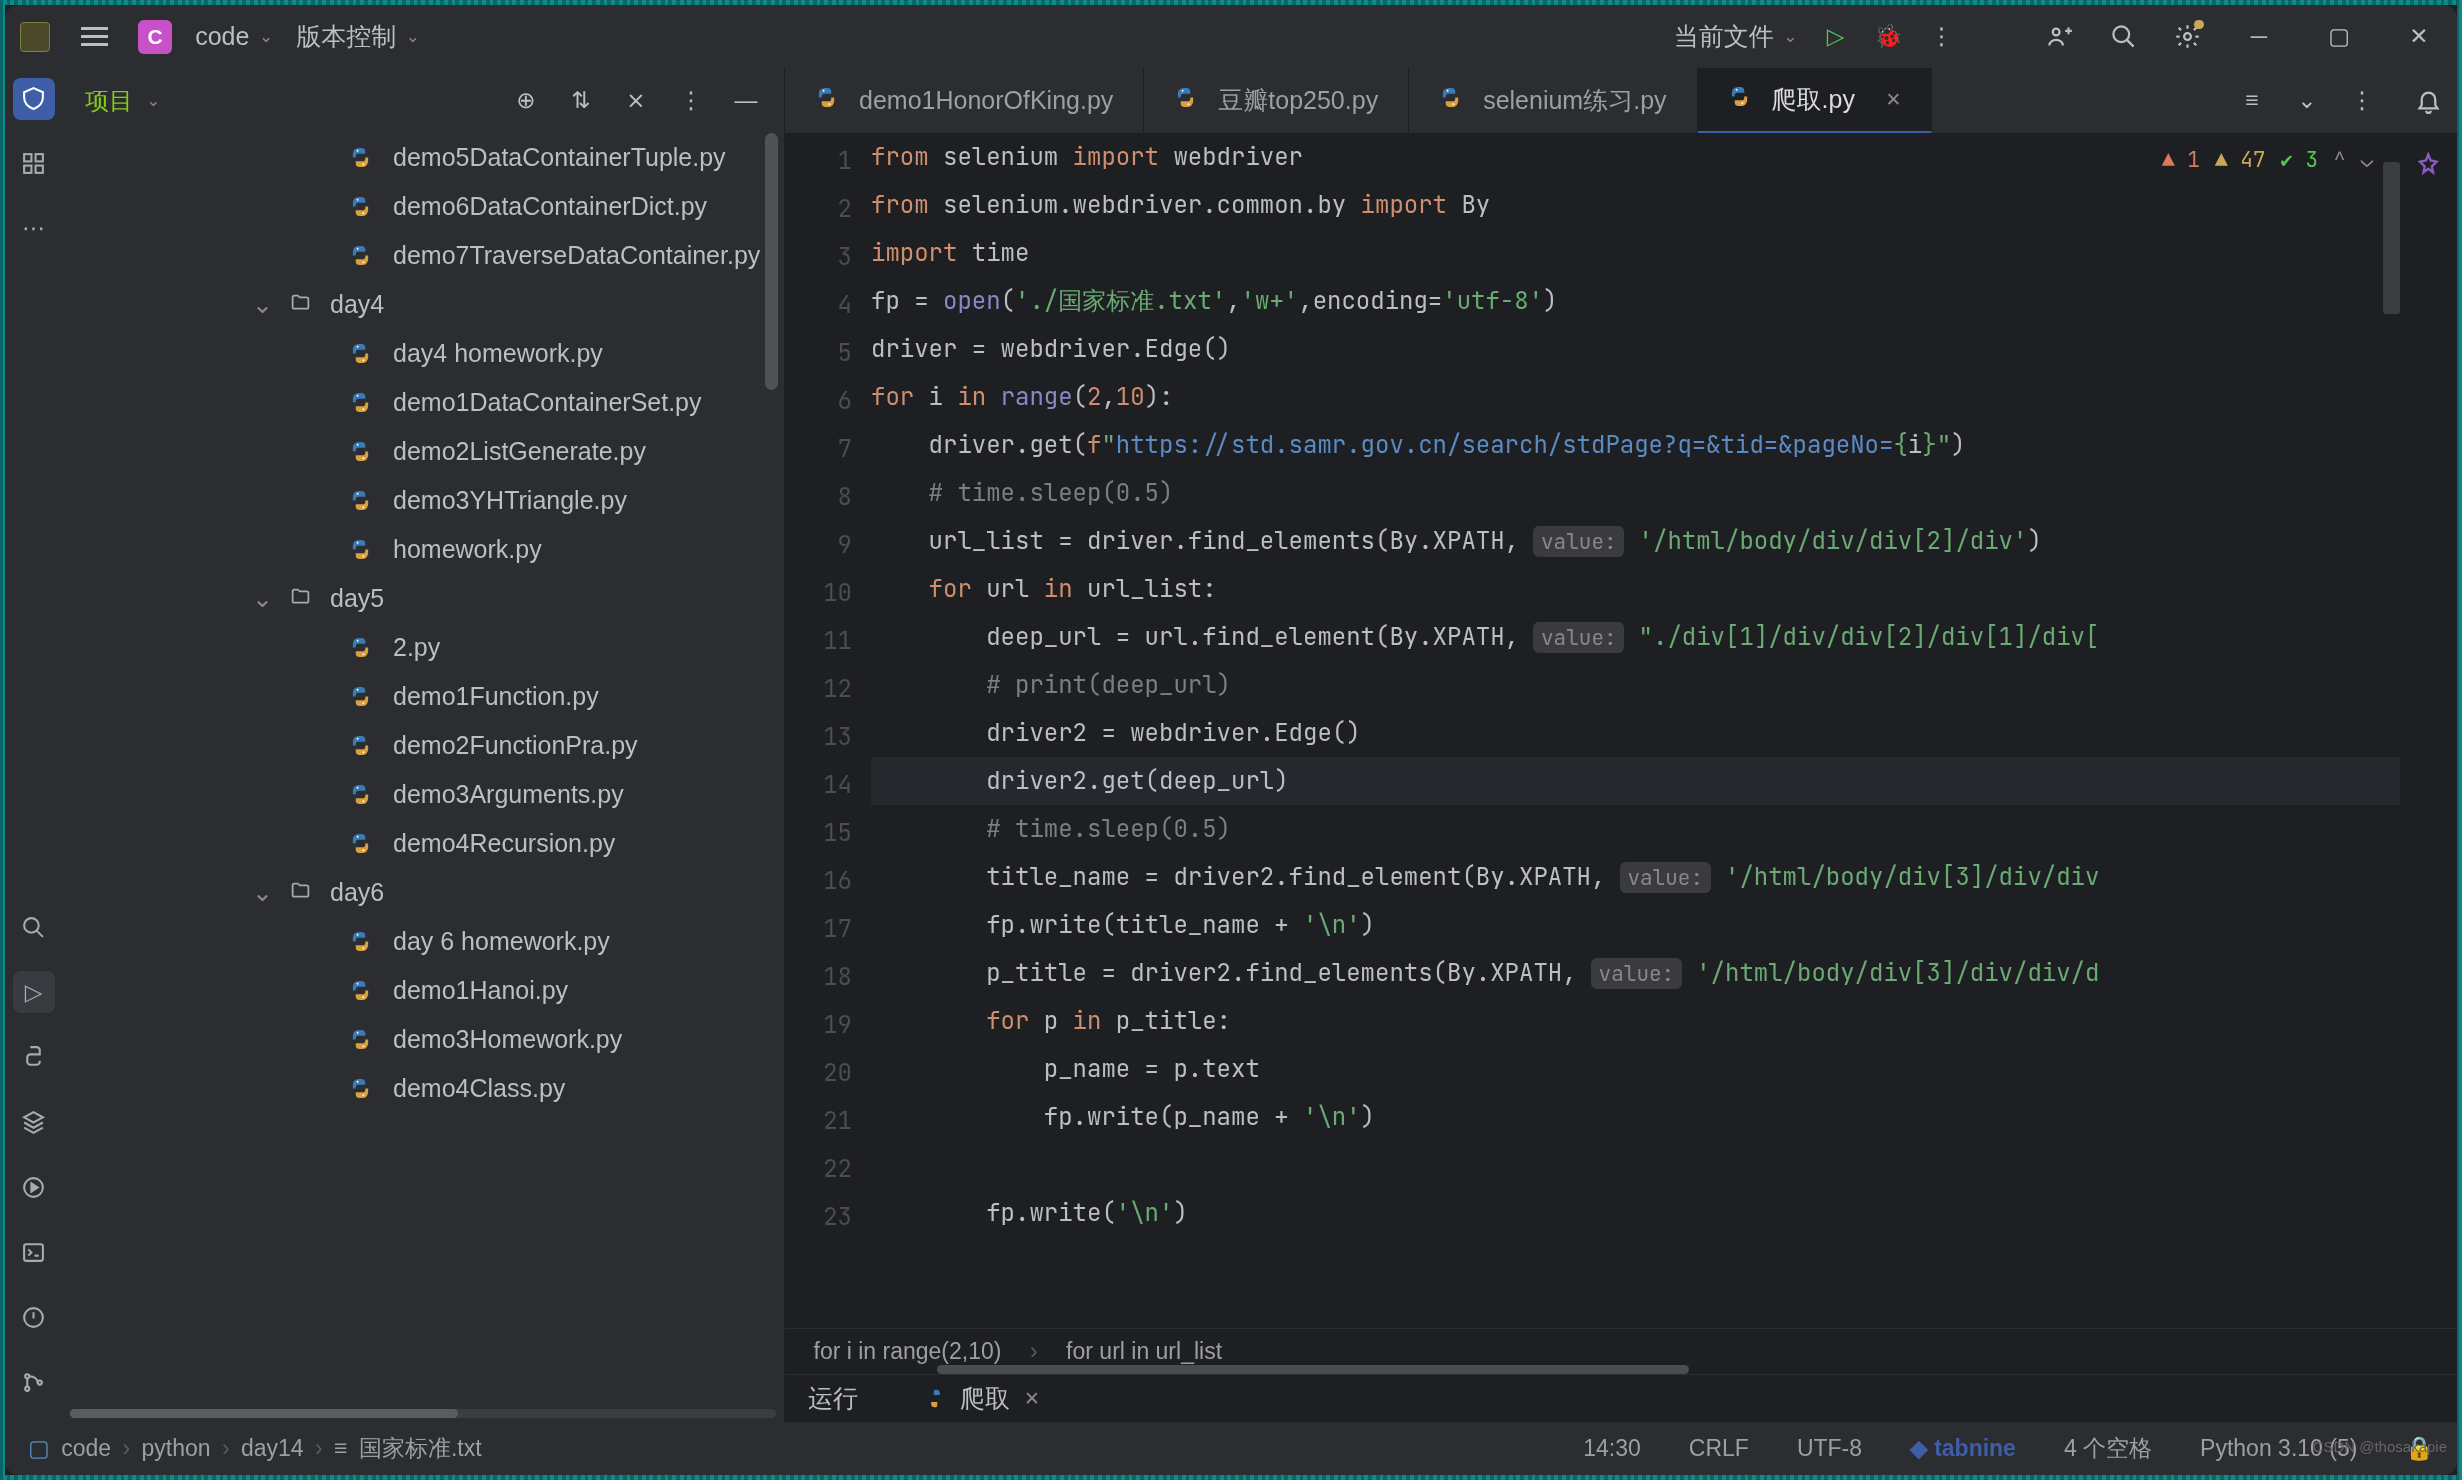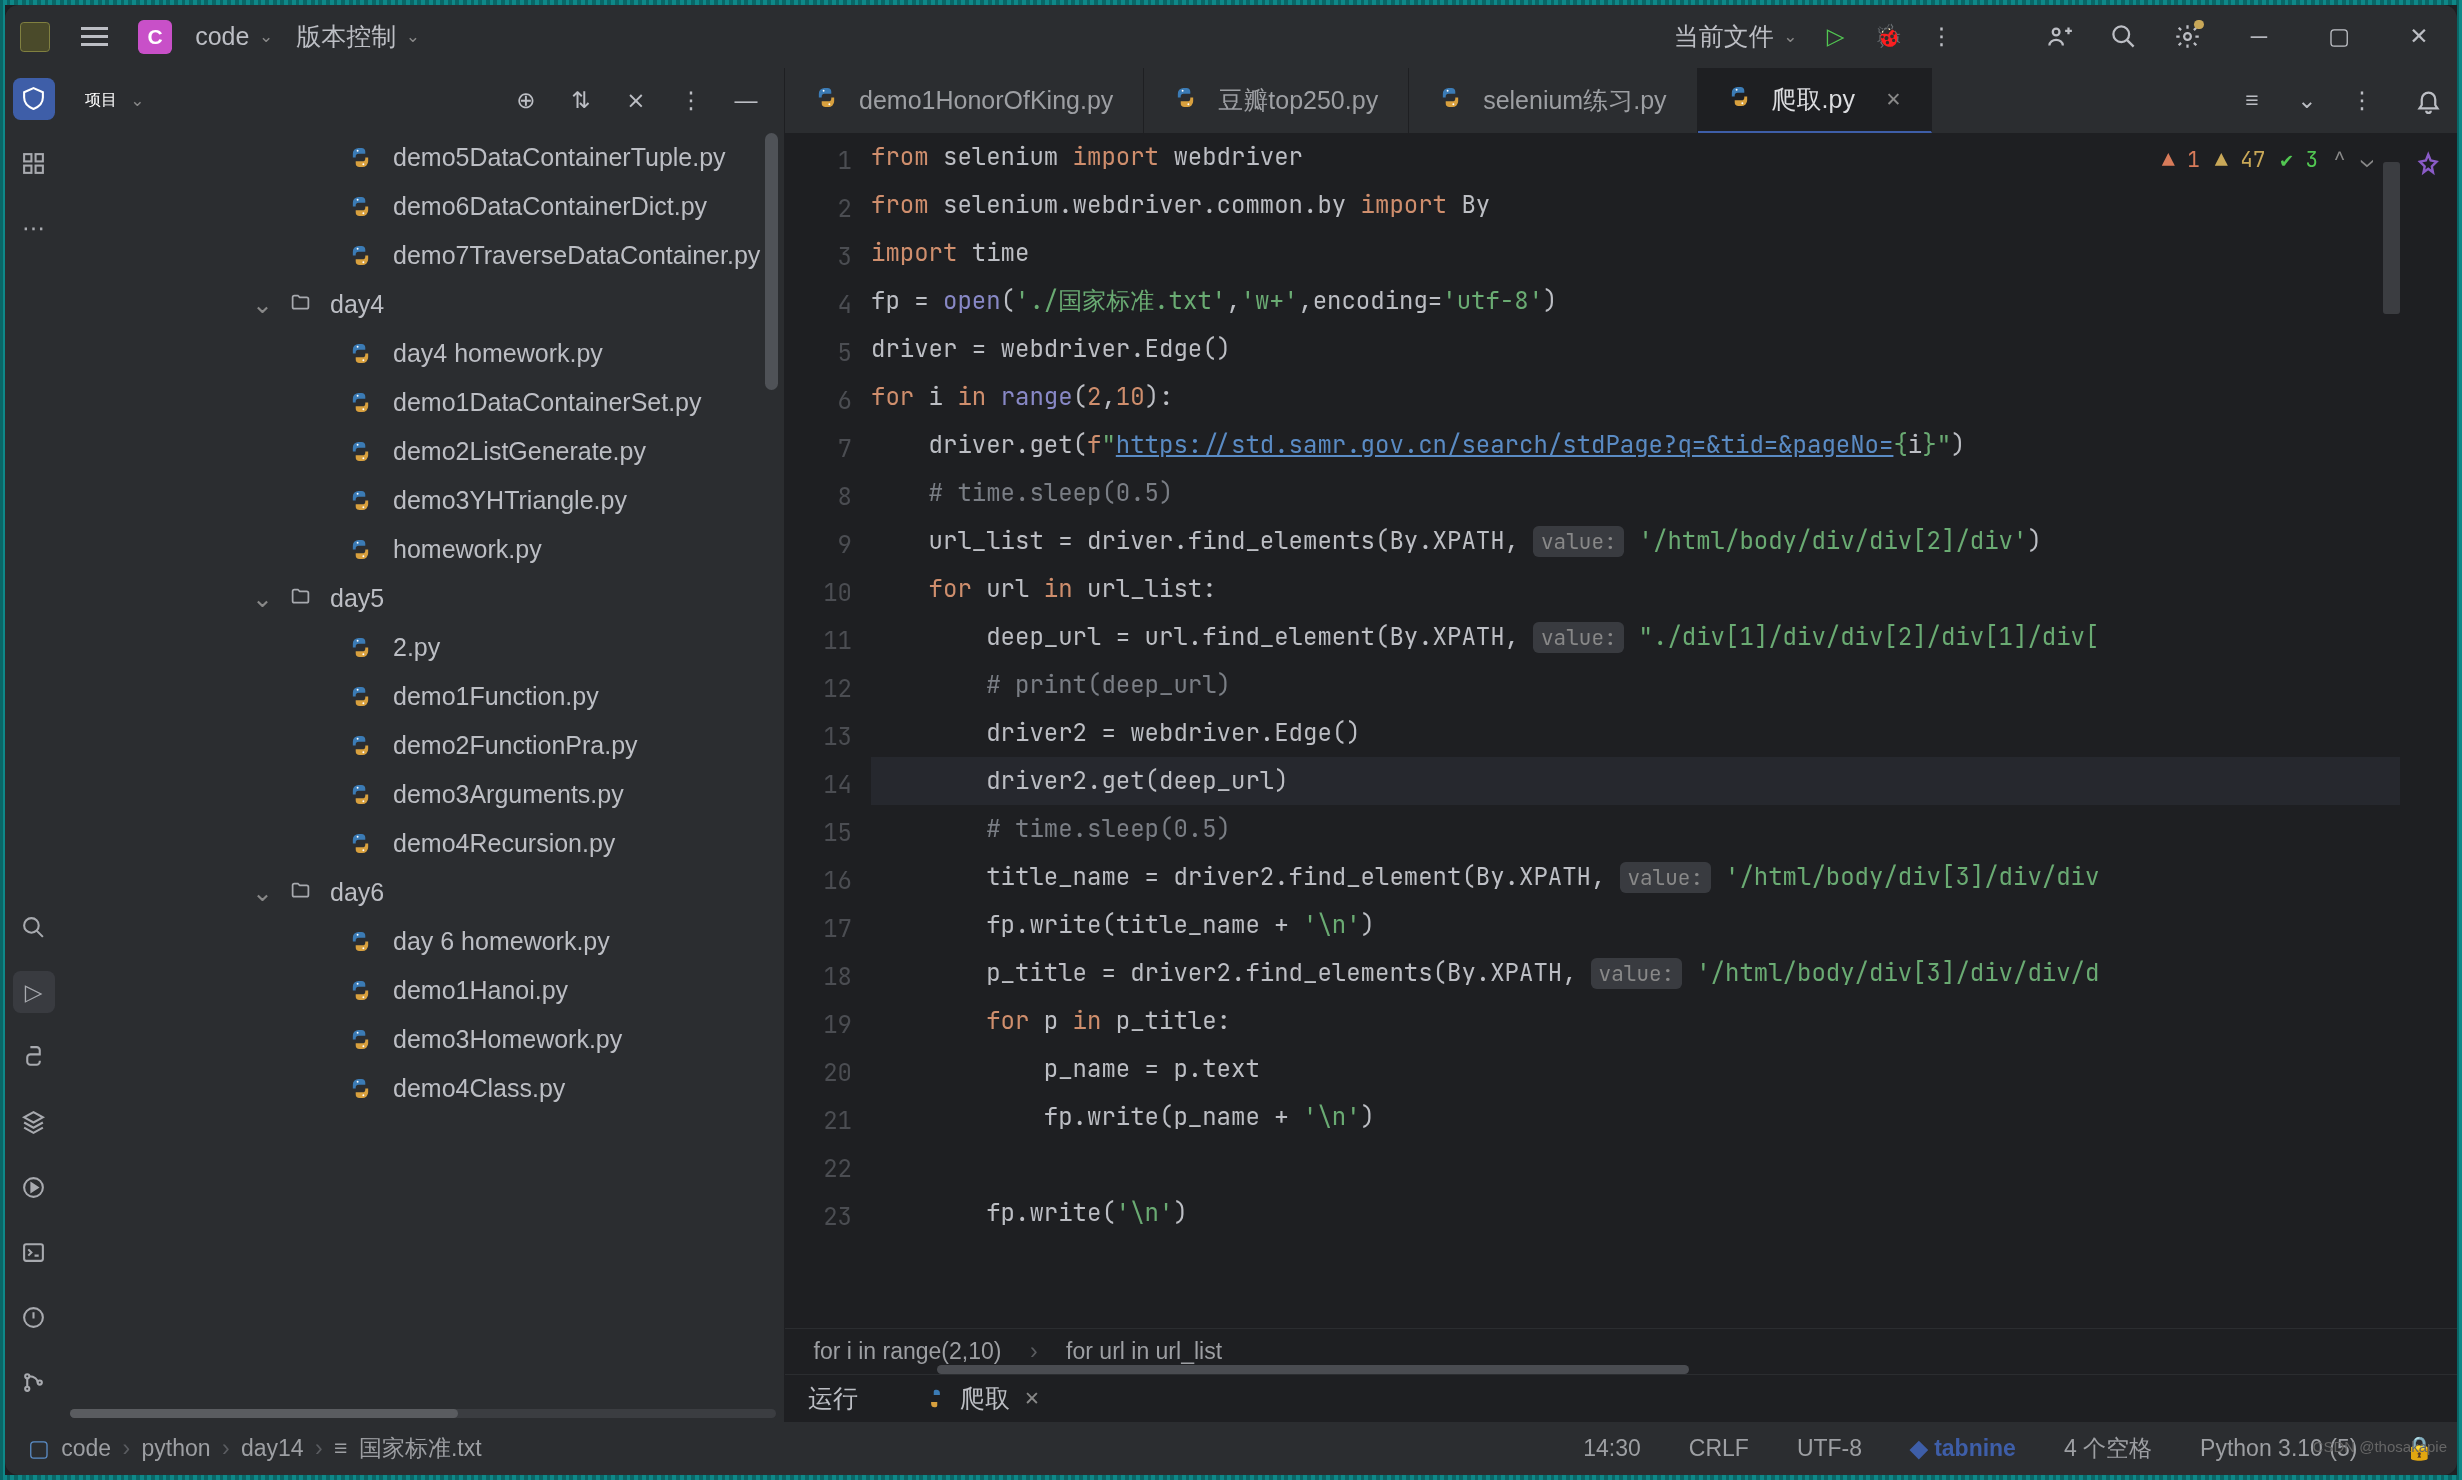--- a/index.html
+++ b/index.html
@@ -143,22 +143,22 @@
   border-right: 1px solid #1e1f22;
 }
 .sidebar-head {
   height: 65px;
   display: flex;
   align-items: center;
   padding: 0 23px;
   gap: 13.3px;
 }
 .sidebar-head .title {
-  font-size: 16px;
-  color: #ffffff;
+  font-size: 24px;
+  color: #84cc16;
 }
 .sidebar-tools {
   margin-left: auto;
   display: flex;
   gap: 25px;
 }
 .tree {
   flex: 1;
   overflow-y: auto;
   padding-left: 0;
@@ -283,21 +283,21 @@
 .com { color: #7a7e85; }
 .num { color: #cf8e6d; }
 .builtin { color: #8888c6; text-align: center; }
 .hint {
   background: #393b40;
   padding: 1.9px 7.6px;
   border-radius: 5.7px;
   color: #888;
   font-size: 21px;
 }
-.url { color: #5a8bc4; text-decoration: underline; }
+.url { color: #5a8bc4; }
 .diag {
   position: absolute;
   top: 9.5px;
   right: 19px;
   display: flex;
   align-items: center;
   gap: 15px;
   font-size: 21px;
   background: #1e1f22;
   padding: 3.8px 7.6px;

